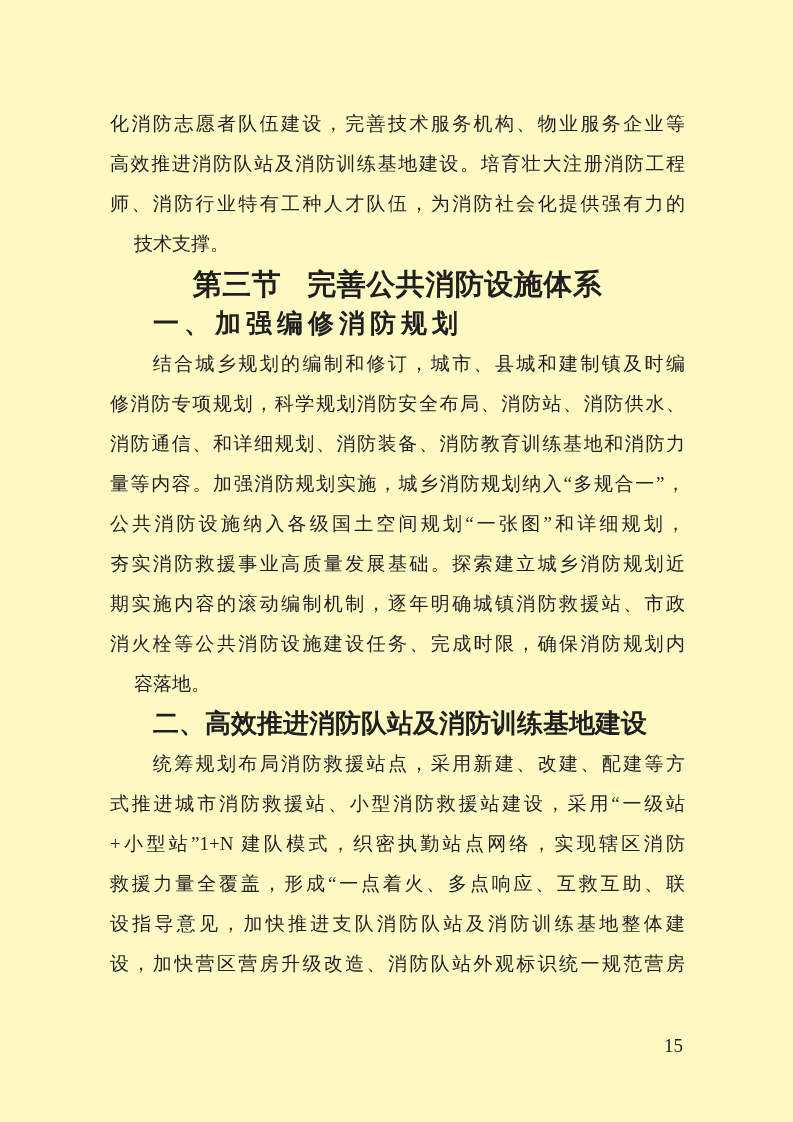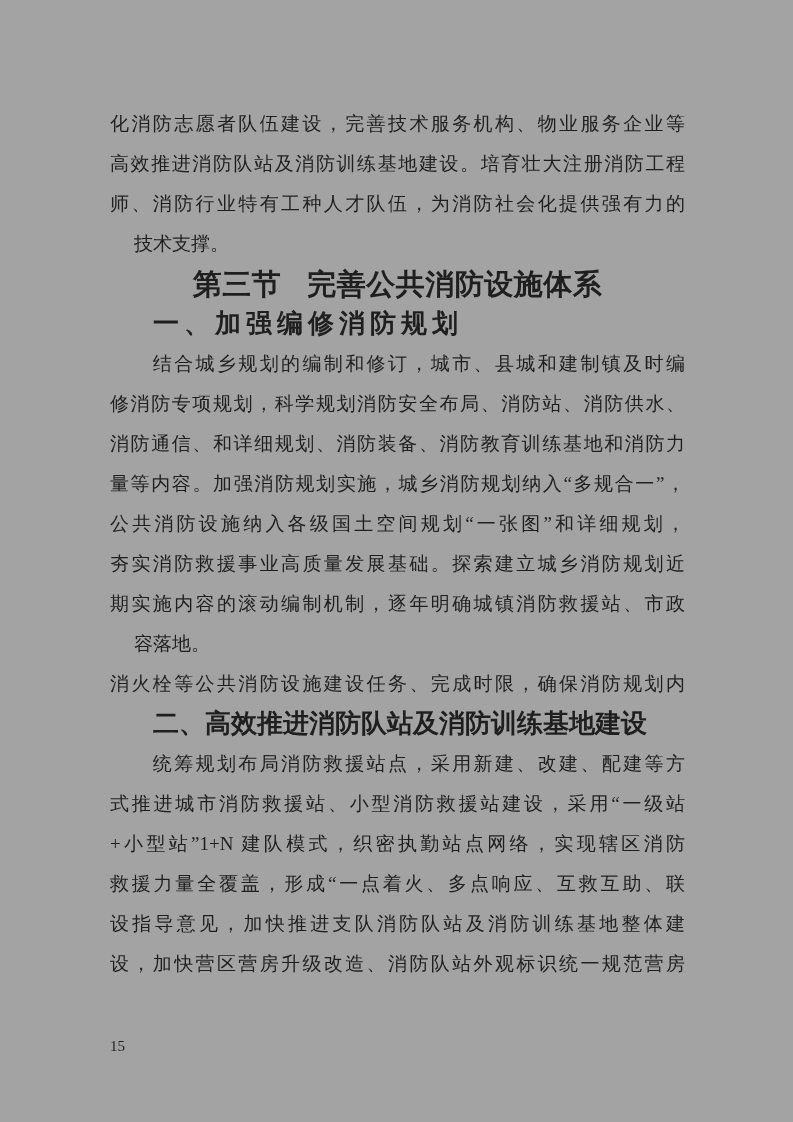--- a/index.html
+++ b/index.html
@@ -4,21 +4,21 @@
 <style>
   html, body {
     margin: 0;
     padding: 0;
     background: #ffffff;
   }
   .page {
     position: relative;
     width: 793px;
     height: 1122px;
-    background: #a3a3a3;
+    background: #fef9c3;
     color: #1f1f1f;
     font-family: "Liberation Serif", "DejaVu Serif", serif;
     overflow: hidden;
   }
   .text-block {
     position: absolute;
     left: 110px;
     top: 104px;
     width: 575px;
   }
@@ -57,21 +57,22 @@
     overflow: hidden;
   }
   .subhead.spread {
     letter-spacing: 5px;
   }
   .page-number {
     position: absolute;
     left: 110px;
     top: 1036px;
     width: 573px;
-    font-size: 15px;
+    text-align: right;
+    font-size: 19px;
     line-height: 20px;
     color: #222222;
   }
 </style>
 </head>
 <body>
 
 <div class="page">
   <div class="text-block">
 
@@ -89,22 +90,22 @@
     <div class="subhead spread">一、加强编修消防规划</div>
 
     <div class="para">
         <div class="line">　　结合城乡规划的编制和修订，城市、县城和建制镇及时编</div>
         <div class="line">修消防专项规划，科学规划消防安全布局、消防站、消防供水、</div>
         <div class="line">消防通信、和详细规划、消防装备、消防教育训练基地和消防力</div>
         <div class="line">量等内容。加强消防规划实施，城乡消防规划纳入“多规合一”，</div>
         <div class="line">公共消防设施纳入各级国土空间规划“一张图”和详细规划，</div>
         <div class="line">夯实消防救援事业高质量发展基础。探索建立城乡消防规划近</div>
         <div class="line">期实施内容的滚动编制机制，逐年明确城镇消防救援站、市政</div>
+        <div class="line">消火栓等公共消防设施建设任务、完成时限，确保消防规划内</div>
         <div class="line flush">容落地。</div>
-        <div class="line">消火栓等公共消防设施建设任务、完成时限，确保消防规划内</div>
       </div>
 
     <div class="subhead">二、高效推进消防队站及消防训练基地建设</div>
 
     <div class="para">
         <div class="line">　　统筹规划布局消防救援站点，采用新建、改建、配建等方</div>
         <div class="line">式推进城市消防救援站、小型消防救援站建设，采用“一级站</div>
         <div class="line">+小型站”1+N 建队模式，织密执勤站点网络，实现辖区消防</div>
         <div class="line">救援力量全覆盖，形成“一点着火、多点响应、互救互助、联</div>
         <div class="line">设指导意见，加快推进支队消防队站及消防训练基地整体建</div>

